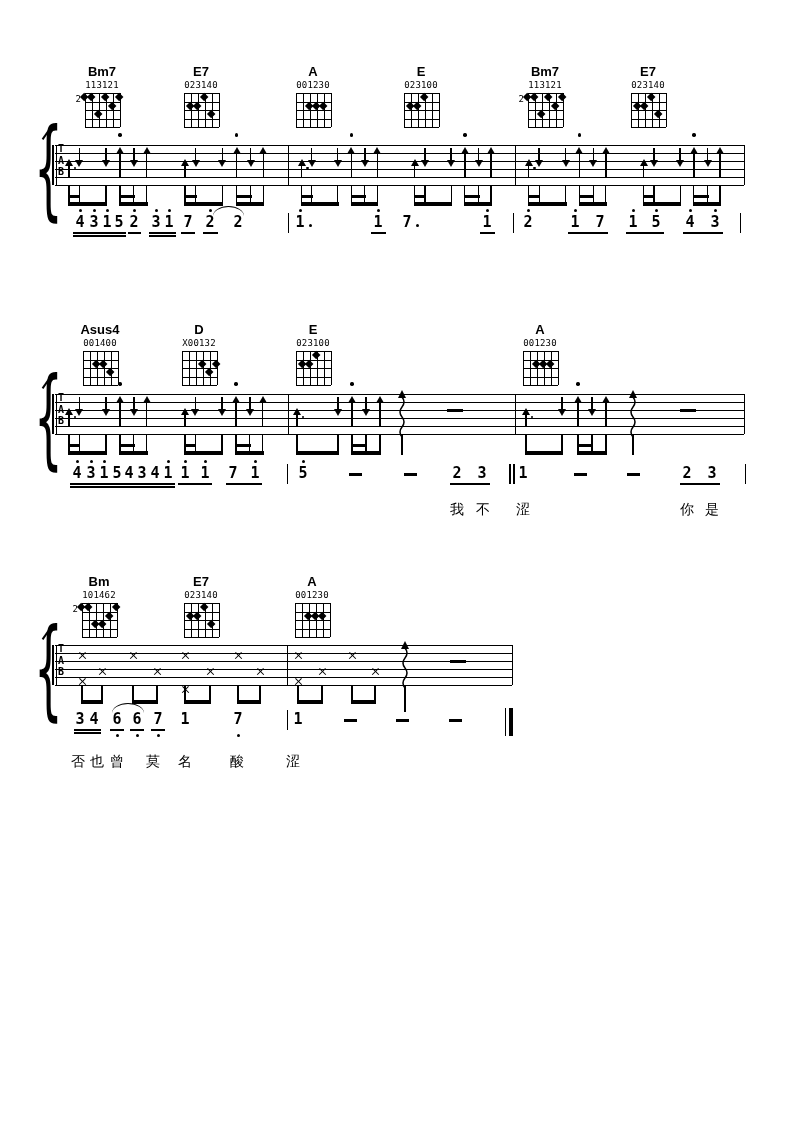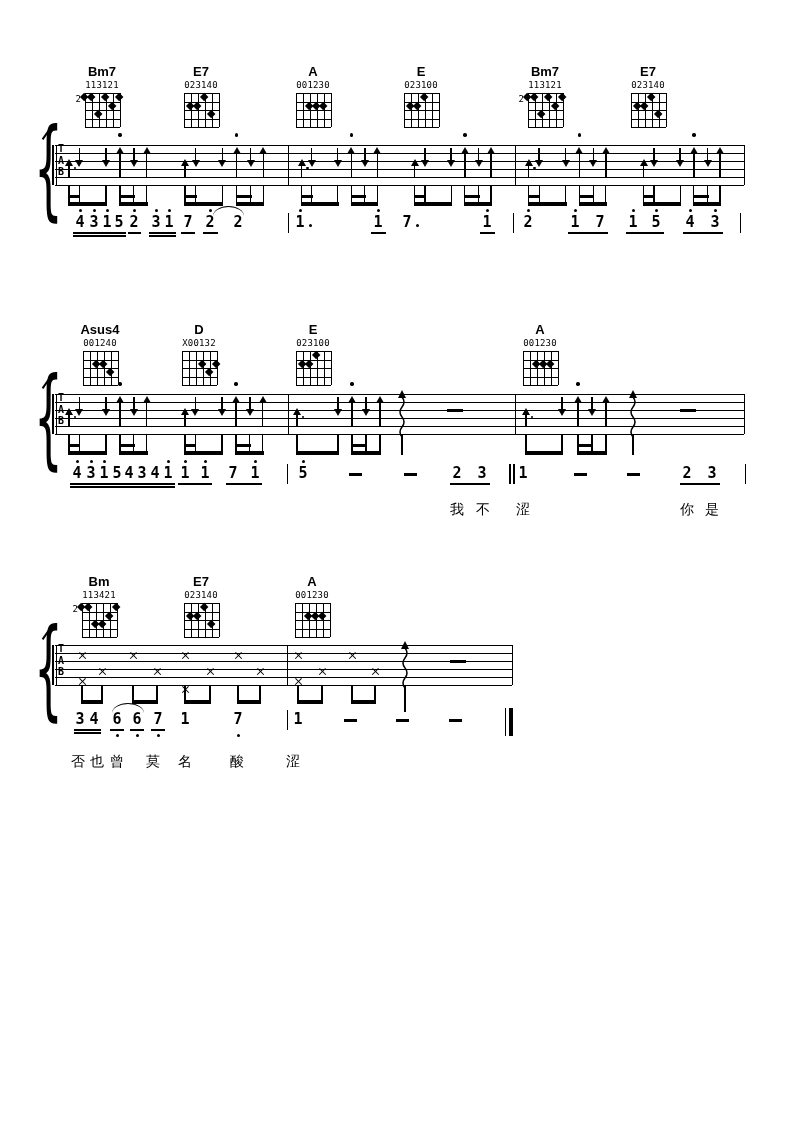--- a/index.html
+++ b/index.html
@@ -353,21 +353,21 @@
     <div class="abs ink" style="left: 55px; top: 418px; width: 689px; height: 1.2px;"></div>
     <div class="abs ink" style="left: 55px; top: 426px; width: 689px; height: 1.2px;"></div>
     <div class="abs ink" style="left: 55px; top: 434px; width: 689px; height: 1.2px;"></div>
     <div class="abs ink" style="left: 288px; top: 394px; width: 1.3px; height: 40px;"></div>
     <div class="abs ink" style="left: 515px; top: 394px; width: 1.3px; height: 40px;"></div>
     <div class="abs ink" style="left: 744px; top: 394px; width: 1.4px; height: 40px;"></div>
     <div class="abs tab-label" style="left: 58px; top: 393px;">T</div>
     <div class="abs tab-label" style="left: 58px; top: 404.5px;">A</div>
     <div class="abs tab-label" style="left: 58px; top: 416px;">B</div>
     <div class="abs chord-name" style="left: 100px; top: 322px;">Asus4</div>
-    <div class="abs fingering" style="left: 100px; top: 338px;">001240</div>
+    <div class="abs fingering" style="left: 100px; top: 338px;">001400</div>
     <div class="abs ink" style="left: 82.5px; top: 351px; width: 35px; height: 1px;"></div>
     <div class="abs ink" style="left: 82.5px; top: 359.5px; width: 35px; height: 1px;"></div>
     <div class="abs ink" style="left: 82.5px; top: 368px; width: 35px; height: 1px;"></div>
     <div class="abs ink" style="left: 82.5px; top: 376.5px; width: 35px; height: 1px;"></div>
     <div class="abs ink" style="left: 82.5px; top: 385px; width: 35px; height: 1px;"></div>
     <div class="abs ink" style="left: 82.5px; top: 351px; width: 1px; height: 34px;"></div>
     <div class="abs ink" style="left: 89.5px; top: 351px; width: 1px; height: 34px;"></div>
     <div class="abs ink" style="left: 96.5px; top: 351px; width: 1px; height: 34px;"></div>
     <div class="abs ink" style="left: 103.5px; top: 351px; width: 1px; height: 34px;"></div>
     <div class="abs ink" style="left: 110.5px; top: 351px; width: 1px; height: 34px;"></div>
@@ -578,21 +578,21 @@
     <div class="abs ink" style="left: 55px; top: 661px; width: 457px; height: 1.2px;"></div>
     <div class="abs ink" style="left: 55px; top: 669px; width: 457px; height: 1.2px;"></div>
     <div class="abs ink" style="left: 55px; top: 677px; width: 457px; height: 1.2px;"></div>
     <div class="abs ink" style="left: 55px; top: 685px; width: 457px; height: 1.2px;"></div>
     <div class="abs ink" style="left: 287px; top: 645px; width: 1.3px; height: 40px;"></div>
     <div class="abs ink" style="left: 512px; top: 645px; width: 1.4px; height: 40px;"></div>
     <div class="abs tab-label" style="left: 58px; top: 644px;">T</div>
     <div class="abs tab-label" style="left: 58px; top: 655.5px;">A</div>
     <div class="abs tab-label" style="left: 58px; top: 667px;">B</div>
     <div class="abs chord-name" style="left: 99px; top: 574px;">Bm</div>
-    <div class="abs fingering" style="left: 99px; top: 590px;">113421</div>
+    <div class="abs fingering" style="left: 99px; top: 590px;">101462</div>
     <div class="abs ink" style="left: 81.5px; top: 603px; width: 35px; height: 1px;"></div>
     <div class="abs ink" style="left: 81.5px; top: 611.5px; width: 35px; height: 1px;"></div>
     <div class="abs ink" style="left: 81.5px; top: 620px; width: 35px; height: 1px;"></div>
     <div class="abs ink" style="left: 81.5px; top: 628.5px; width: 35px; height: 1px;"></div>
     <div class="abs ink" style="left: 81.5px; top: 637px; width: 35px; height: 1px;"></div>
     <div class="abs ink" style="left: 81.5px; top: 603px; width: 1px; height: 34px;"></div>
     <div class="abs ink" style="left: 88.5px; top: 603px; width: 1px; height: 34px;"></div>
     <div class="abs ink" style="left: 95.5px; top: 603px; width: 1px; height: 34px;"></div>
     <div class="abs ink" style="left: 102.5px; top: 603px; width: 1px; height: 34px;"></div>
     <div class="abs ink" style="left: 109.5px; top: 603px; width: 1px; height: 34px;"></div>

